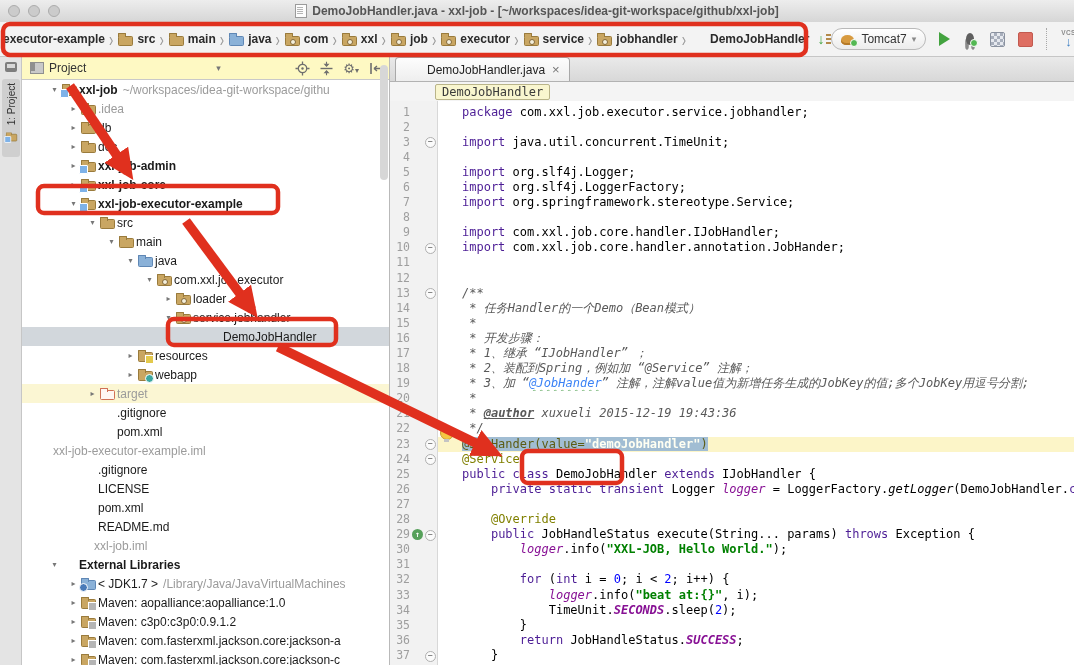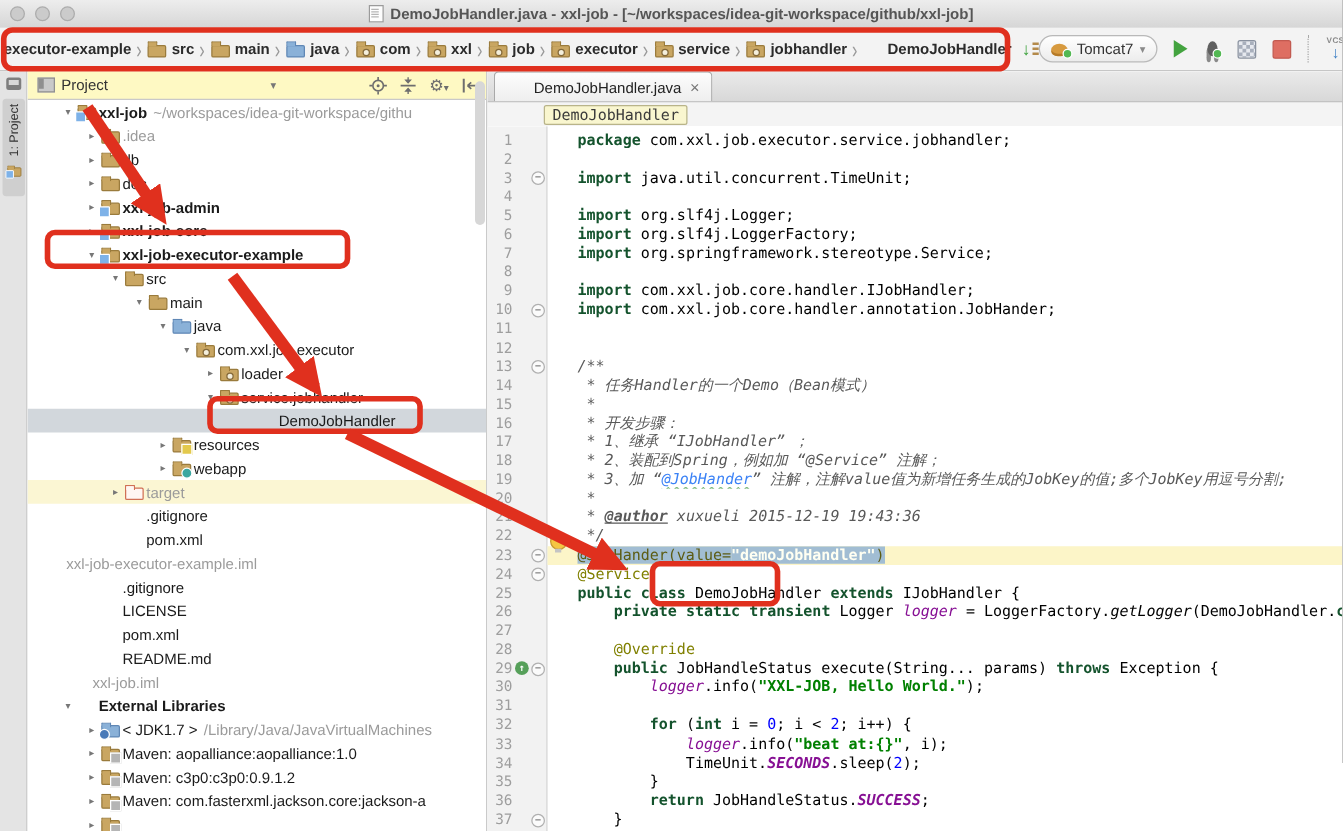--- a/index.html
+++ b/index.html
@@ -141,21 +141,21 @@
   .cl.current{background:#FCF5C8;}
   .extras{position:absolute;left:0;top:0;right:0;bottom:0;pointer-events:none;}
   .fold{position:absolute;left:35px;width:9px;height:9px;border:1px solid #B0B0B0;border-radius:50%;
     background:#FBFBFB;color:#808080;font:700 8px/8px "DejaVu Sans Mono",monospace;text-align:center;}
   .ovr{position:absolute;left:22px;width:11px;height:11px;border-radius:50%;background:#56A05A;
     color:#FFF;font:700 8px/11px "DejaVu Sans Mono",monospace;text-align:center;}
   .bulb{position:absolute;left:50px;width:12px;height:12px;background:#F5C642;border:1px solid #C79A2F;border-radius:50%;z-index:5;}
   .bulb::after{content:"";position:absolute;left:3px;bottom:-3px;width:5px;height:3px;background:#C4C4C4;}
 
   
-  .tk-k{color:#14532d;font-weight:700;}
+  .tk-k{color:#4c1d95;font-weight:400;}
   .tk-t{color:#000;}
   .tk-s{color:#008000;font-weight:700;}
   .tk-a{color:#808000;}
   .tk-n{color:#0000FF;}
   .tk-c{color:#595959;font-style:italic;}
   .tk-ctag{color:#595959;font-style:italic;font-weight:700;text-decoration:underline;}
   .tk-cw{color:#3b82f6;font-style:italic;text-decoration:underline wavy #7CB87C 1px;text-underline-offset:2px;}
   .tk-f{color:#871094;font-style:italic;}
   .tk-sf{color:#871094;font-style:italic;font-weight:700;}
   .tk-m{color:#000;font-style:italic;}
@@ -442,21 +442,21 @@
         <div class="trow" style="padding-left: 45px;">
           <span class="arrow"></span>
           <span class="ic ic-plain ic-maven"></span>
           <span class="lab">pom.xml</span>
         </div>
         <div class="trow" style="padding-left: 45px; text-align: center;">
           <span class="arrow"></span>
           <span class="ic ic-plain ic-md"></span>
           <span class="lab">README.md</span>
         </div>
-        <div class="trow" style="padding-left: 21px;">
+        <div class="trow" style="padding-left: 41px;">
           <span class="arrow"></span>
           <span class="ic ic-plain ic-iml"></span>
           <span class="lab g">xxl-job.iml</span>
         </div>
         <div class="trow" style="padding-left: 26px;">
           <span class="arrow">▾</span>
           <span class="ic ic-plain ic-extlib"></span>
           <span class="lab b">External Libraries</span>
         </div>
         <div class="trow" style="padding-left: 45px;">
@@ -486,20 +486,21 @@
           <span class="ic">
             <i class="badge badge-lib"></i>
           </span>
           <span class="lab">Maven: com.fasterxml.jackson.core:jackson-a</span>
         </div>
         <div class="trow" style="padding-left: 45px;">
           <span class="arrow">▸</span>
           <span class="ic">
             <i class="badge badge-lib"></i>
           </span>
+          <span class="lab">Maven: com.fasterxml.jackson.core:jackson-c</span>
         </div>
       </div>
     <div class="scroll-thumb"></div>
   </div>
 
   <div class="editor">
     <div class="tabbar">
       <div class="tab">
         <span class="ic ic-plain ic-class"></span>
         <span>DemoJobHandler.java</span>

